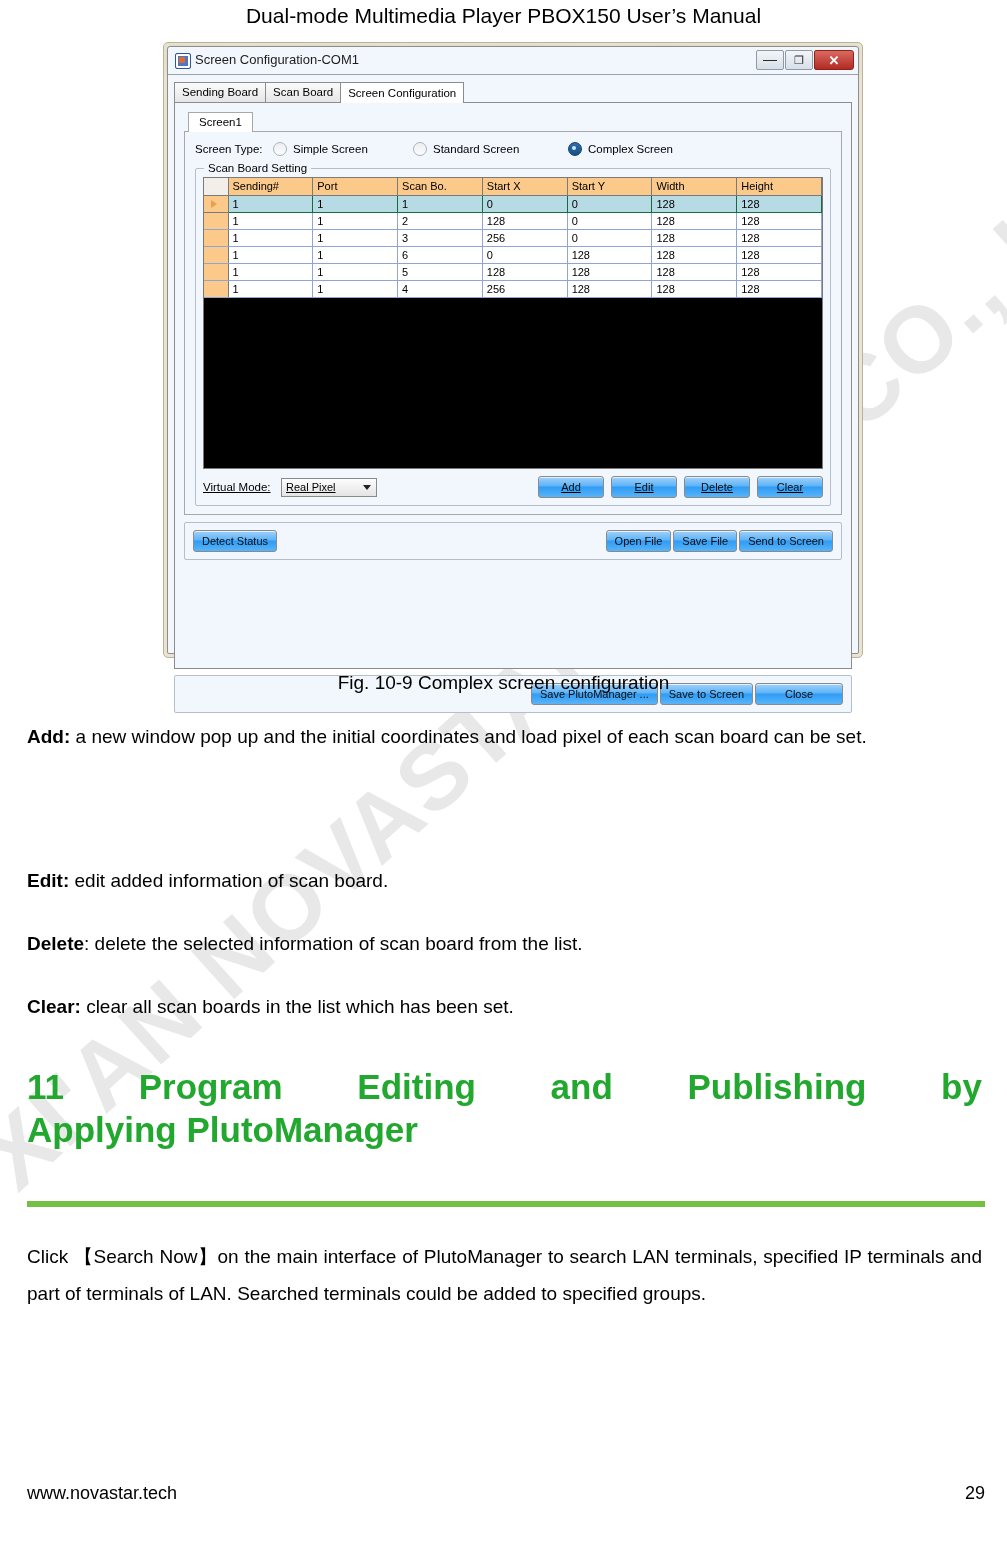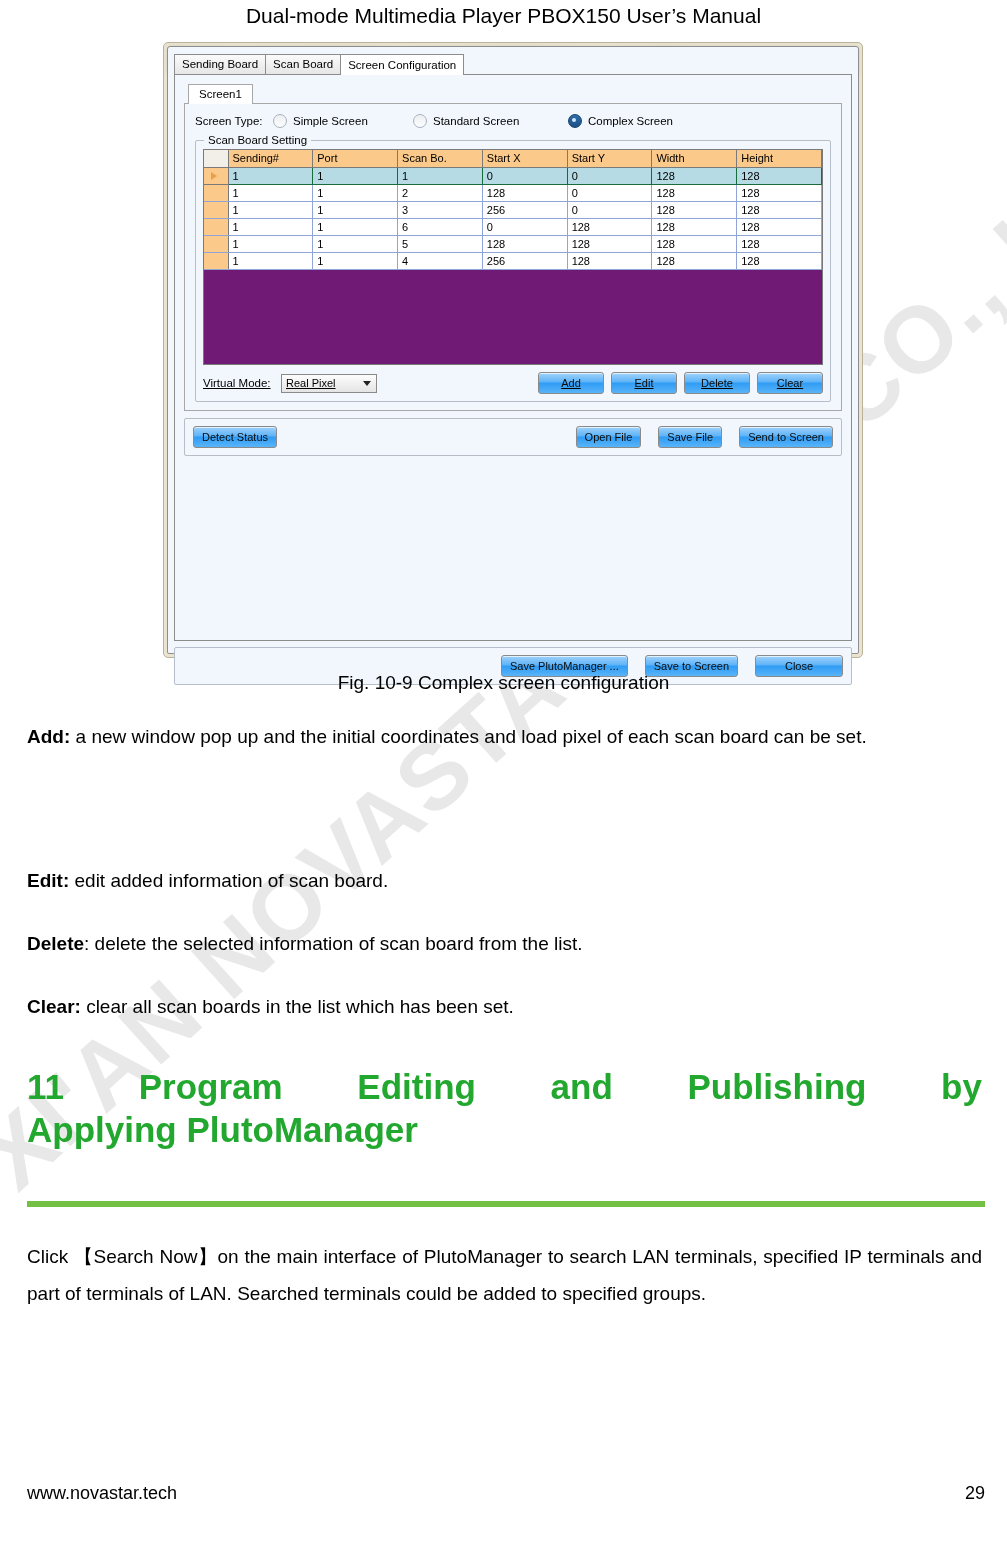--- a/index.html
+++ b/index.html
@@ -238,22 +238,22 @@
   .groupbox > .gb-title {
     position:absolute; top:-7px; left:8px;
     background:#f2f7fd;
     padding:0 4px;
     font-size:11.5px;
   }
 
   
   .grid {
     border:1px solid #7a7a7a;
-    background:#701a75;
-    height:216px;
+    background:#000000;
+    height:292px;
     box-sizing:border-box;
     overflow:hidden;
   }
   table.dg { border-collapse:collapse; width:100%; table-layout:fixed; }
   table.dg th, table.dg td {
     font-size:11px;
     text-align:left;
     padding:2px 4px;
     height:17px;
     box-sizing:border-box;
@@ -328,21 +328,21 @@
   
   .bar {
     border:1px solid #b6bfc9;
     border-radius:2px;
     background:#f2f7fd;
     padding:7px 8px;
     display:flex;
     align-items:center;
     margin-top:7px;
   }
-  .bar .right { margin-left:auto; display:flex; gap:17px; }
+  .bar .right { margin-left:auto; display:flex; gap:2px; }
 
   
   .caption {
     position:absolute; left:0; top:672px; width:1007px;
     text-align:center;
     font-size:19px;
     z-index:10;
   }
 
   
@@ -396,20 +396,35 @@
   <div class="wm-text wm-a">XI'AN NOVASTAR TECH CO., LTD</div>
 </div>
 
 <div class="doc-header">Dual-mode Multimedia Player PBOX150 User’s Manual</div>
 
 <div class="figure">
   <div class="win-frame">
     <div class="blur-strip"></div>
     <div class="win-inner">
 
+      <div class="titlebar">
+        <span class="app-icon"></span>
+        <span class="title-text">Screen Configuration-COM1</span>
+        <div class="win-buttons">
+          <div class="wb wb-min">
+              <span class="glyph">—</span>
+            </div>
+          <div class="wb wb-max">
+              <span class="glyph">❐</span>
+            </div>
+          <div class="wb wb-close">
+              <span class="glyph">✕</span>
+            </div>
+        </div>
+      </div>
 
       <div class="tabstrip">
         <div class="tab">Sending Board</div>
         <div class="tab">Scan Board</div>
         <div class="tab active">Screen Configuration</div>
       </div>
 
       <div class="tabpage">
 
 

